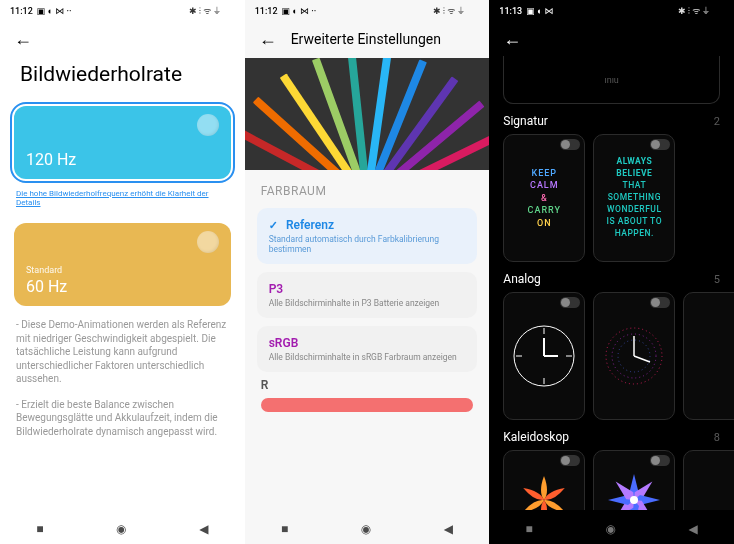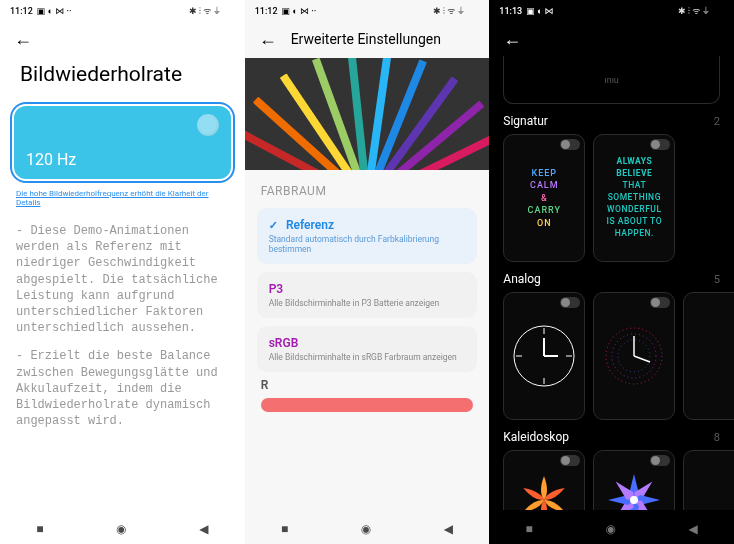--- a/index.html
+++ b/index.html
@@ -58,21 +58,21 @@
     border-radius: 50%;
     background: rgba(255,255,255,0.45);
     box-shadow: inset -1px -1px 3px rgba(0,0,0,0.08);
   }
   .rate-card .label { font-size: 9px; opacity: 0.9; }
   .rate-card .value { font-size: 16px; font-weight: 400; margin-top: 2px; }
   .c-blue { background: #3bc4e8; }
   .c-gold { background: #e8b853; }
   .hint { font-size: 8px; color: #2a90f0; margin: 4px 16px 10px; text-decoration: underline; }
   .desc-dark { font-size: 9.5px; color: #333; margin: 6px 16px; }
-  .desc-grey { font-size: 12px; color: #999; margin: 6px 16px; line-height: 1.35; font-family: Liberation Mono, monospace; }
+  .desc-grey { font-size: 10px; color: #999; margin: 6px 16px; line-height: 1.35; }
 
   
   .hero-img { margin: 2px 0 0; height: 112px; background:#333; position: relative; overflow:hidden;}
   .pencil {
     position:absolute; bottom:-30px; left:50%;
     width: 8px; height: 150px; transform-origin: bottom center;
     border-radius: 1px 1px 0 0;
   }
   .section-label { font-size: 12px; color: #9a9a9a; letter-spacing: .5px; padding: 14px 16px 6px; }
   .opt { margin: 4px 12px; padding: 10px 12px; border-radius: 10px; background:#f1f1f1;}
@@ -142,20 +142,25 @@
     <span class="back-arrow">←</span>
   </div>
   <div class="p1-title">Bildwiederholrate</div>
 
   <div class="rate-card c-blue selected">
     <div class="circle"></div>
     <div class="value">120 Hz</div>
   </div>
   <div class="hint">Die hohe Bildwiederholfrequenz erhöht die Klarheit der Details</div>
 
+  <div class="rate-card c-gold">
+    <div class="circle"></div>
+    <div class="label">Standard</div>
+    <div class="value">60 Hz</div>
+  </div>
   <div class="desc-grey">- Diese Demo-Animationen werden als Referenz mit niedriger Geschwindigkeit abgespielt. Die tatsächliche Leistung kann aufgrund unterschiedlicher Faktoren unterschiedlich aussehen.</div>
   <div class="desc-grey">- Erzielt die beste Balance zwischen Bewegungsglätte und Akkulaufzeit, indem die Bildwiederholrate dynamisch angepasst wird.</div>
 
   <div class="navbar light">
     <span class="nav-ico">■</span>
     <span class="nav-ico">◉</span>
     <span class="nav-ico">◀</span>
   </div>
 </div>
 

